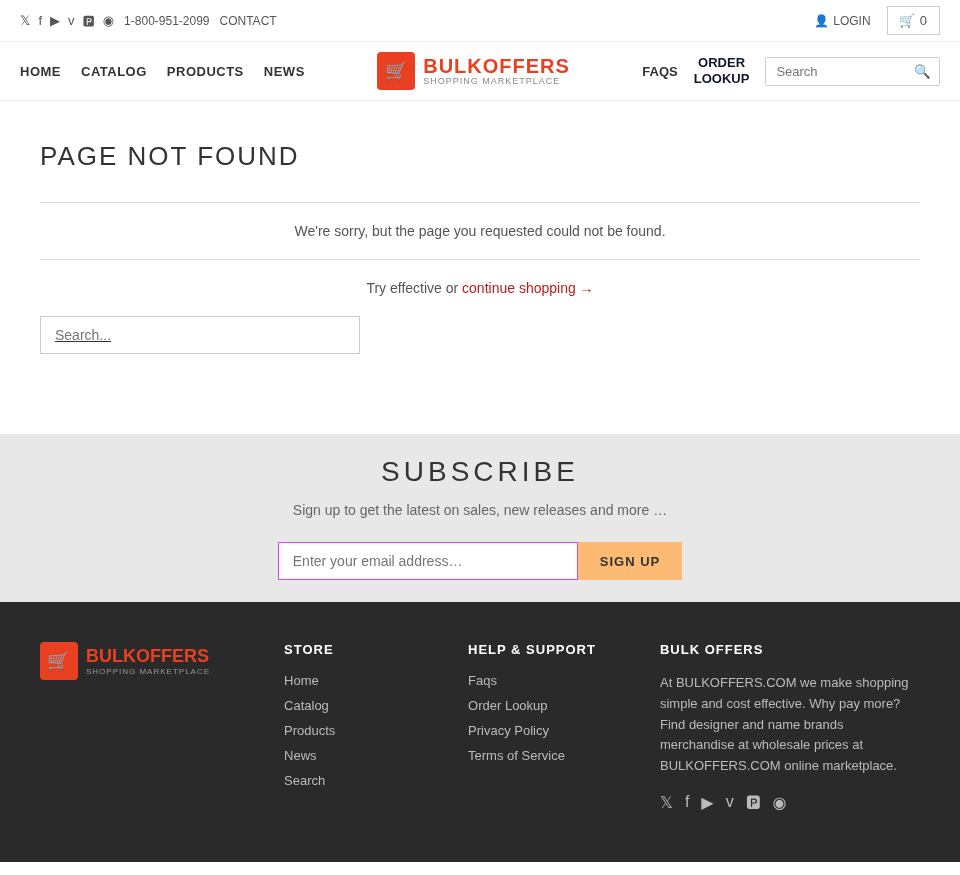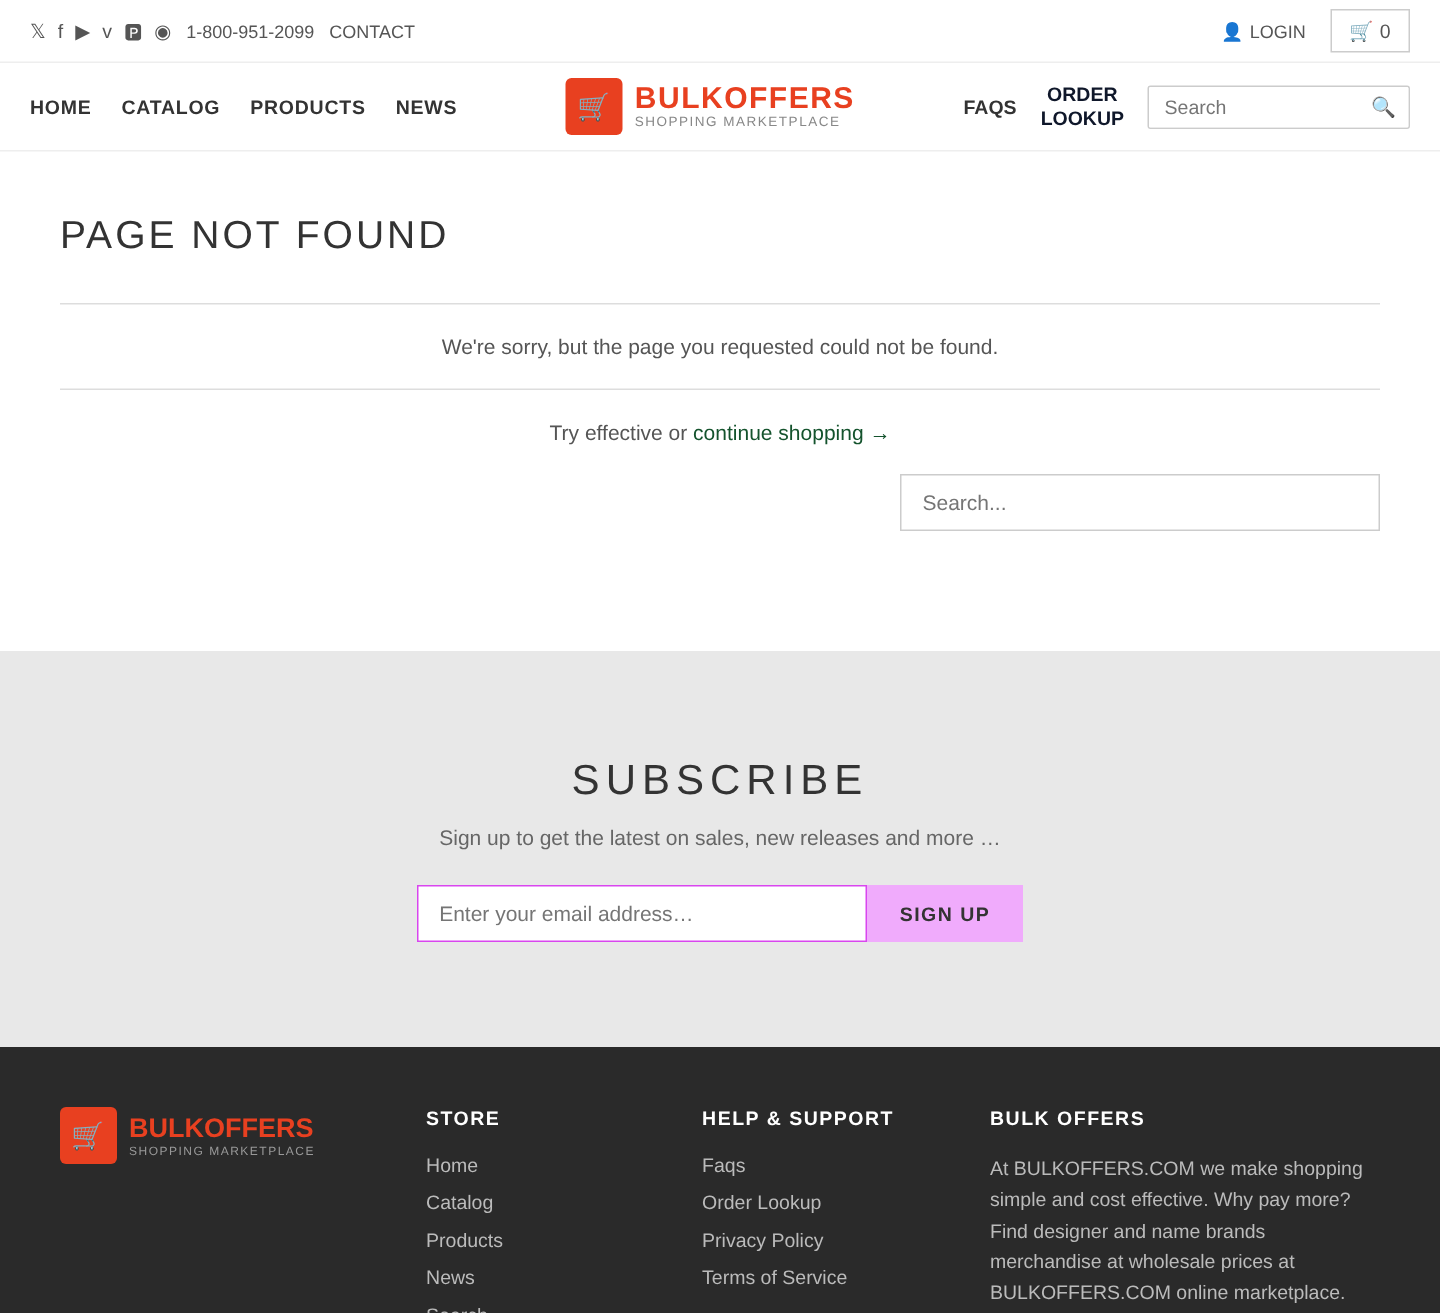--- a/index.html
+++ b/index.html
@@ -56,35 +56,35 @@
     .search-btn { background: #fff; border: none; padding: 6px 8px; cursor: pointer; color: #555; }
     .cart-btn { background: #fff; border: 1px solid #ccc; padding: 6px 12px; cursor: pointer; font-size: 13px; display: flex; align-items: center; gap: 4px; }
 
     
     .main { padding: 40px 40px 60px; min-height: 280px; }
     .page-not-found-title { font-size: 26px; font-weight: 300; letter-spacing: 2px; color: #333; margin-bottom: 30px; }
     .divider { border: none; border-top: 1px solid #ddd; margin: 10px 0 20px; }
     .sorry-text { text-align: center; color: #555; margin: 20px 0; font-size: 14px; }
     .divider2 { border: none; border-top: 1px solid #ddd; margin: 10px 0 20px; }
     .try-search { text-align: center; color: #555; margin: 20px 0; font-size: 14px; }
-    .continue-link { color: #14532d; cursor: pointer; text-align: center; }
-    .search-box-wrap { display: flex; justify-content: flex-end; margin: 20px 0; }
+    .continue-link { color: #b91c1c; cursor: pointer; text-align: center; }
+    .search-box-wrap { display: flex; justify-content: flex-start; margin: 20px 0; text-decoration: underline; }
     .page-search-input { width: 320px; padding: 10px 14px; border: 1px solid #ccc; outline: none; font-size: 14px; color: #999; }
 
     
     .subscribe-section {
       background: #e8e8e8;
-      padding: 70px 20px;
+      padding: 22px 20px;
       text-align: center;
     }
     .subscribe-title { font-size: 28px; font-weight: 300; letter-spacing: 4px; color: #333; margin-bottom: 14px; }
     .subscribe-desc { color: #666; margin-bottom: 24px; font-size: 14px; }
     .subscribe-form { display: flex; justify-content: center; gap: 0; }
     .email-input { width: 300px; padding: 10px 14px; border: 1px solid #d946ef; outline: none; font-size: 14px; background: #fff; }
-    .signup-btn { background: #f0abfc; color: #333; border: none; padding: 10px 22px; font-size: 13px; font-weight: 700; cursor: pointer; letter-spacing: 1px; }
+    .signup-btn { background: #fdba74; color: #333; border: none; padding: 10px 22px; font-size: 13px; font-weight: 700; cursor: pointer; letter-spacing: 1px; }
 
     
     .footer { background: #2a2a2a; color: #bbb; padding: 40px 40px 20px; }
     .footer-top { display: flex; gap: 40px; justify-content: space-between; margin-bottom: 30px; }
     .footer-logo-col { width: 180px; }
     .footer-logo-wrap { display: flex; align-items: center; gap: 8px; margin-bottom: 10px; }
     .footer-logo-icon { background: #e84020; color: #fff; width: 38px; height: 38px; border-radius: 4px; display: flex; align-items: center; justify-content: center; font-size: 18px; }
     .footer-logo-name { font-size: 18px; font-weight: 900; color: #e84020; }
     .footer-logo-sub { font-size: 8px; color: #999; letter-spacing: 1px; }
     .footer-col-title { font-size: 13px; font-weight: 700; color: #fff; letter-spacing: 1px; margin-bottom: 16px; }

